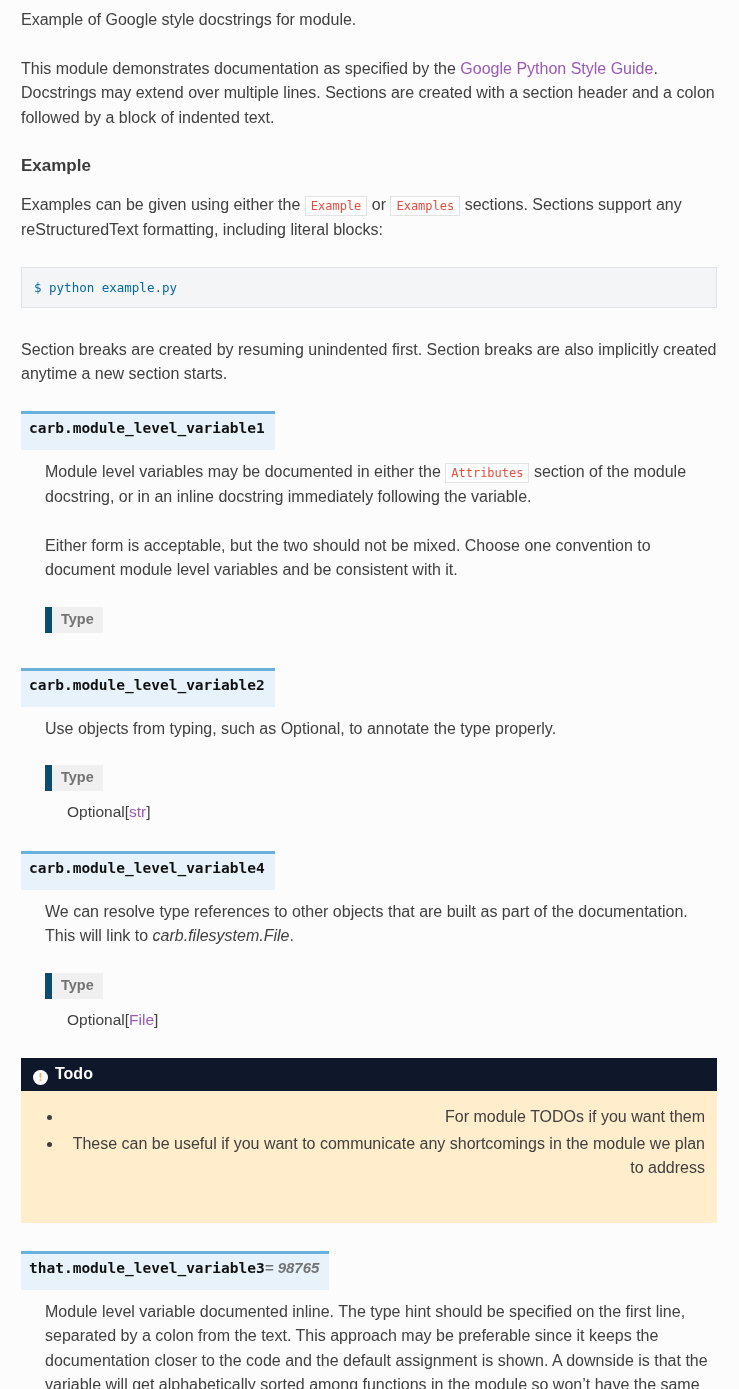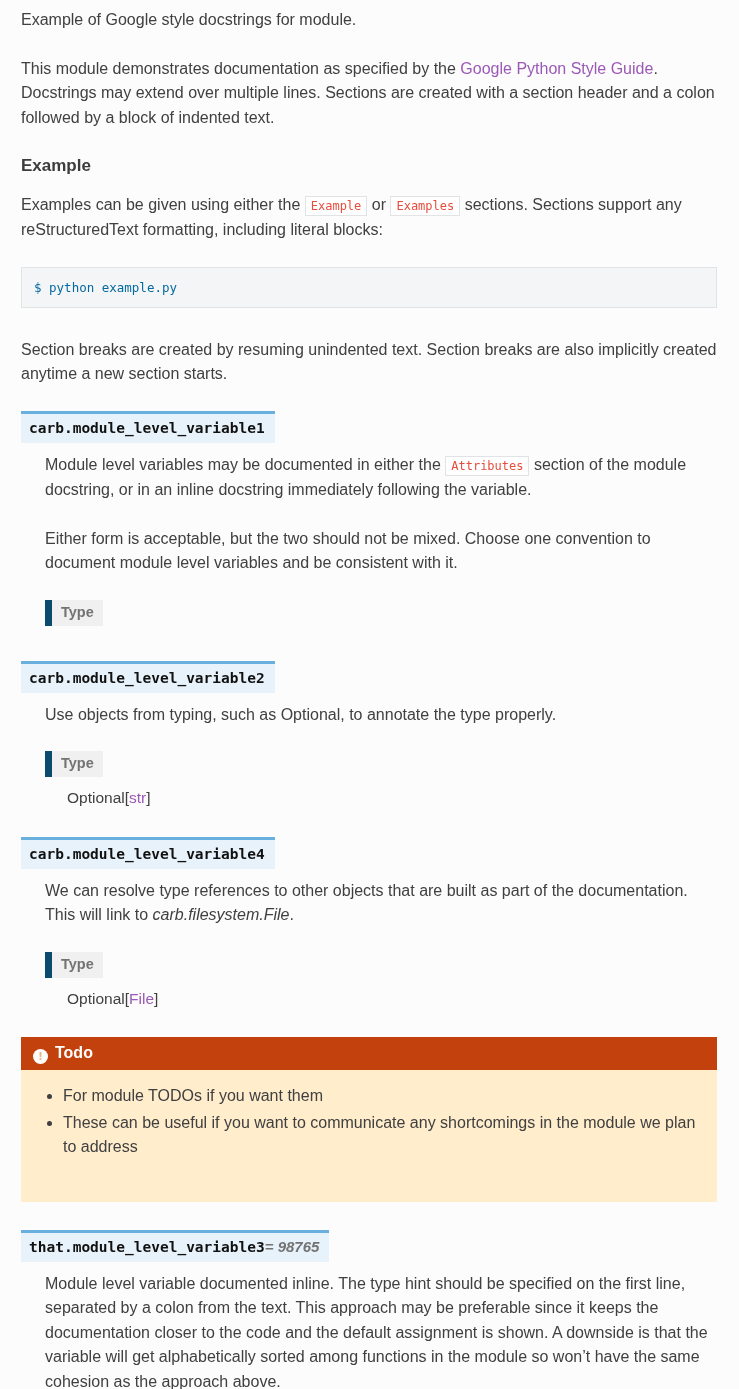--- a/index.html
+++ b/index.html
@@ -32,21 +32,21 @@
     font-family: "DejaVu Sans Mono", monospace;
     font-size: 12.5px; line-height: 15px; color: #0369a1;
     white-space: pre;
   }
 
   dl.api { margin: 0 0 26px 0; }
   dt.sig {
     display: inline-block;
     background: #e7f2fa;
     border-top: 3px solid #6ab0de;
-    padding: 6px 10px 7px 8px;
+    padding: 6px 10px 14px 8px;
     margin: 0 0 10px 0;
     font-family: "DejaVu Sans Mono", monospace;
     font-weight: bold; font-size: 14.5px; line-height: 16px;
     color: #111111;
   }
   dt.sig .property {
     font-family: "Liberation Sans", sans-serif;
     font-style: italic; font-weight: bold;
     font-size: 15px; color: #737373;
   }
@@ -60,54 +60,54 @@
     border-left: 7px solid #0c4a6e;
     padding: 4px 9px 5px 9px;
     margin: 0 0 9px 0;
     font-size: 14.5px; font-weight: bold; line-height: 17px;
     color: #737373;
   }
   dl.field dd { margin: 0 0 0 22px; font-size: 15.5px; }
 
   .admonition { margin: 4px 0 28px 0; }
   .admonition-title {
-    background: #c2410c; color: #ffffff;
+    background: #0f172a; color: #ffffff;
     font-weight: bold; font-size: 16px;
     padding: 6px 12px; line-height: 20px;
   }
   .icon-circle {
     display: inline-block; vertical-align: -2px;
     width: 15px; height: 15px; border-radius: 50%;
     background: #ffffff; color: #f0b37e;
     font-weight: bold; font-size: 11px; line-height: 15px;
     text-align: center; margin-right: 7px;
     font-family: "DejaVu Sans", sans-serif;
   }
   .admonition-body { background: #ffedcc; padding: 14px 12px 40px 12px; }
-  .admonition-body ul { margin: 0; padding: 0 0 0 30px; }
+  .admonition-body ul { margin: 0; padding: 0 0 0 30px; text-align: right; }
   .admonition-body li { margin: 0 0 2px 0; }
 
   em.xref { font-style: italic; color: #404040; }
 </style>
 </head>
 <body>
 
 <div class="content">
 
   <p>Example of Google style docstrings for module.</p>
 
   <p><span>This module demonstrates documentation as specified by the </span><a class="link-purple" href="#">Google Python Style Guide</a><span>. Docstrings may extend over multiple lines. Sections are created with a section header and a colon followed by a block of indented text.</span></p>
 
   <p class="rubric">Example</p>
 
   <p><span>Examples can be given using either the </span><code class="chip">Example</code><span> or </span><code class="chip">Examples</code><span> sections. Sections support any reStructuredText formatting, including literal blocks:</span></p>
 
   <div class="codeblock"><code>$ python example.py</code></div>
 
-  <p>Section breaks are created by resuming unindented text. Section breaks are also implicitly created anytime a new section starts.</p>
+  <p>Section breaks are created by resuming unindented first. Section breaks are also implicitly created anytime a new section starts.</p>
 
   <dl class="api">
     <dt class="sig"><span>carb.module_level_variable1</span></dt>
     <dd>
       <p><span>Module level variables may be documented in either the </span><code class="chip">Attributes</code><span> section of the module docstring, or in an inline docstring immediately following the variable.</span></p>
       <p>Either form is acceptable, but the two should not be mixed. Choose one convention to document module level variables and be consistent with it.</p>
       <dl class="field">
         <dt>Type</dt>
       </dl>
     </dd>

